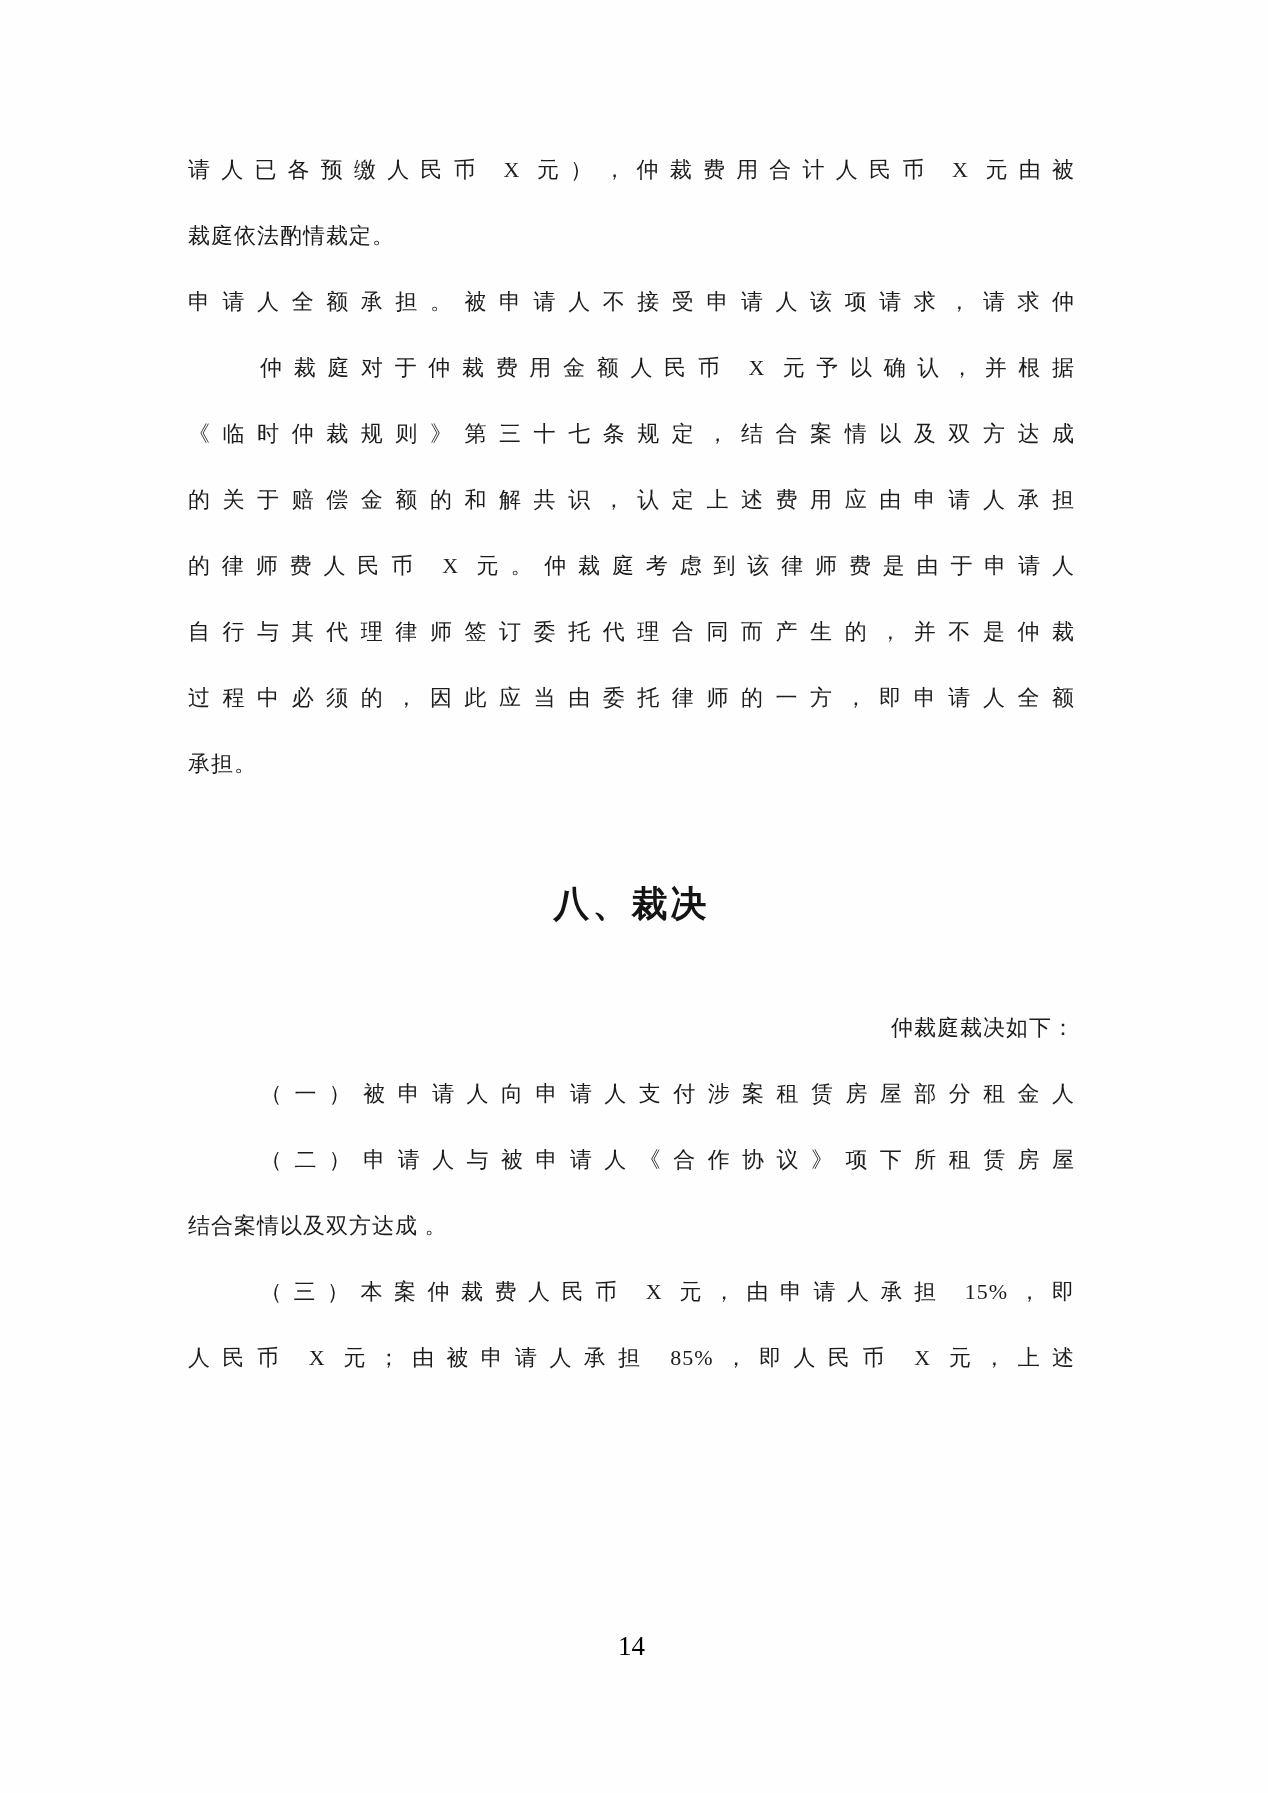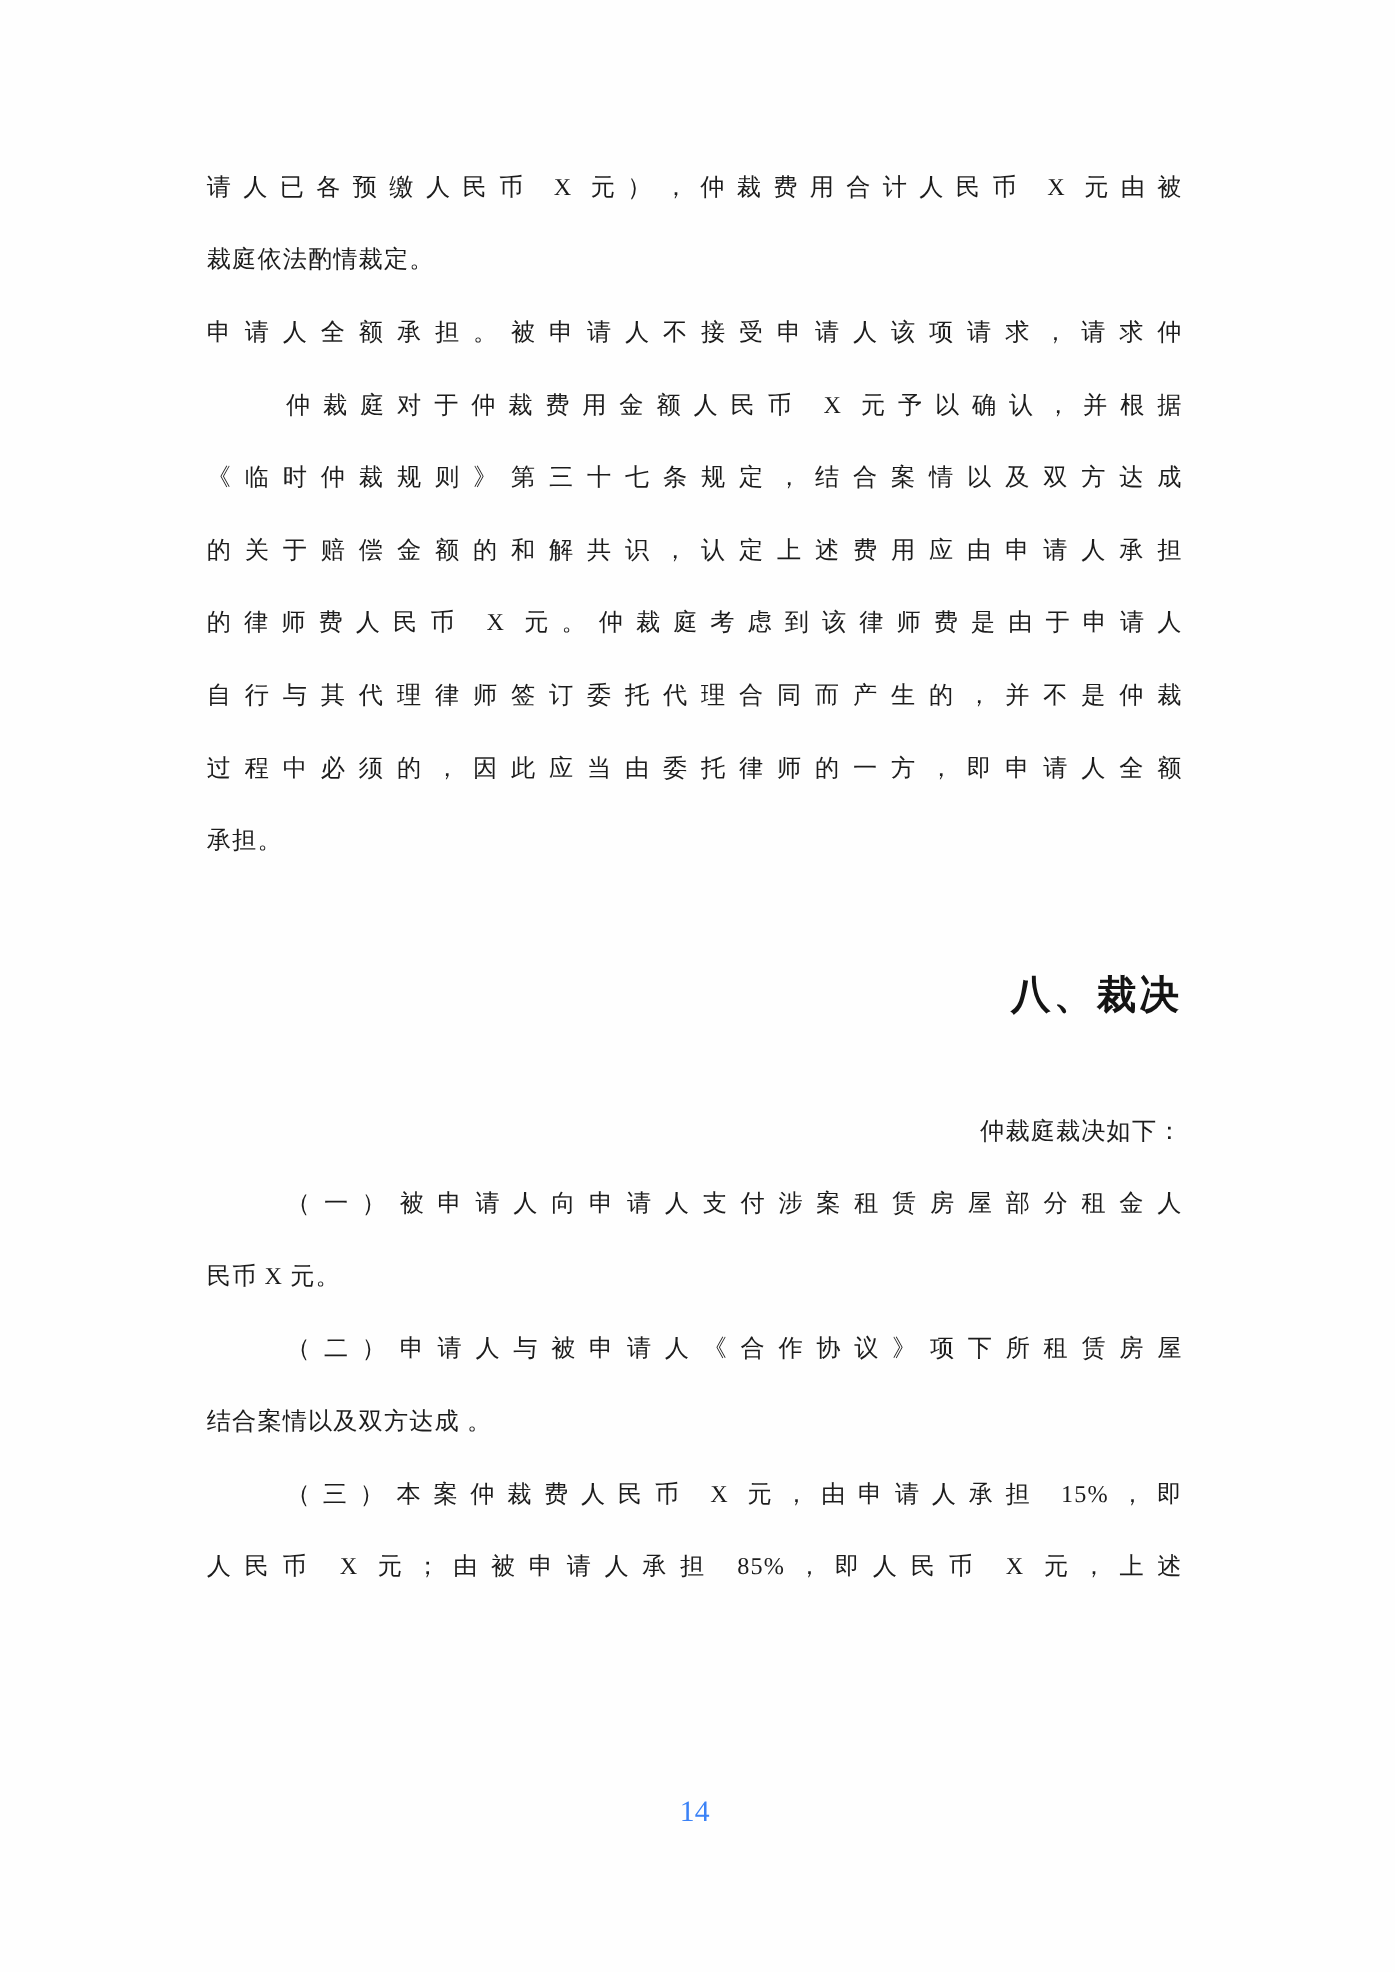--- a/index.html
+++ b/index.html
@@ -40,36 +40,36 @@
   .line.ind {
     padding-left: 72px;
     text-align: right;
   }
   .spacer {
     height: 66px;
   }
   .heading-line {
     height: 66px;
     line-height: 66px;
-    text-align: right;
+    text-align: center;
     font-family: "Liberation Sans", "DejaVu Sans", sans-serif;
     font-weight: bold;
     font-size: 36px;
     letter-spacing: 3px;
     color: #141414;
   }
   .footer {
     position: absolute;
     left: 188px;
     width: 887px;
     top: 1626px;
     text-align: center;
     font-size: 27px;
     line-height: 40px;
-    color: #3b82f6;
+    color: #000000;
   }
 </style>
 </head>
 <body>
 
 <div class="page">
   <div class="content">
 
     <div class="line j">请人已各预缴人民币 X 元），仲裁费用合计人民币 X 元由被</div>
     <div class="line">裁庭依法酌情裁定。</div>
@@ -86,21 +86,20 @@
 
     <div class="spacer"></div>
 
     <div class="heading-line">八、裁决</div>
 
     <div class="spacer"></div>
 
     <div class="line ind">仲裁庭裁决如下：</div>
 
     <div class="line j ind">（一）被申请人向申请人支付涉案租赁房屋部分租金人</div>
-    <div class="line">民币 X 元。</div>
 
     <div class="line j ind">（二）申请人与被申请人《合作协议》项下所租赁房屋</div>
     <div class="line">结合案情以及双方达成 。</div>
 
     <div class="line j ind">（三）本案仲裁费人民币 X 元，由申请人承担 15%，即</div>
     <div class="line j">人民币 X 元；由被申请人承担 85%，即人民币 X 元，上述</div>
 
   </div>
 
   <div class="footer">14</div>

